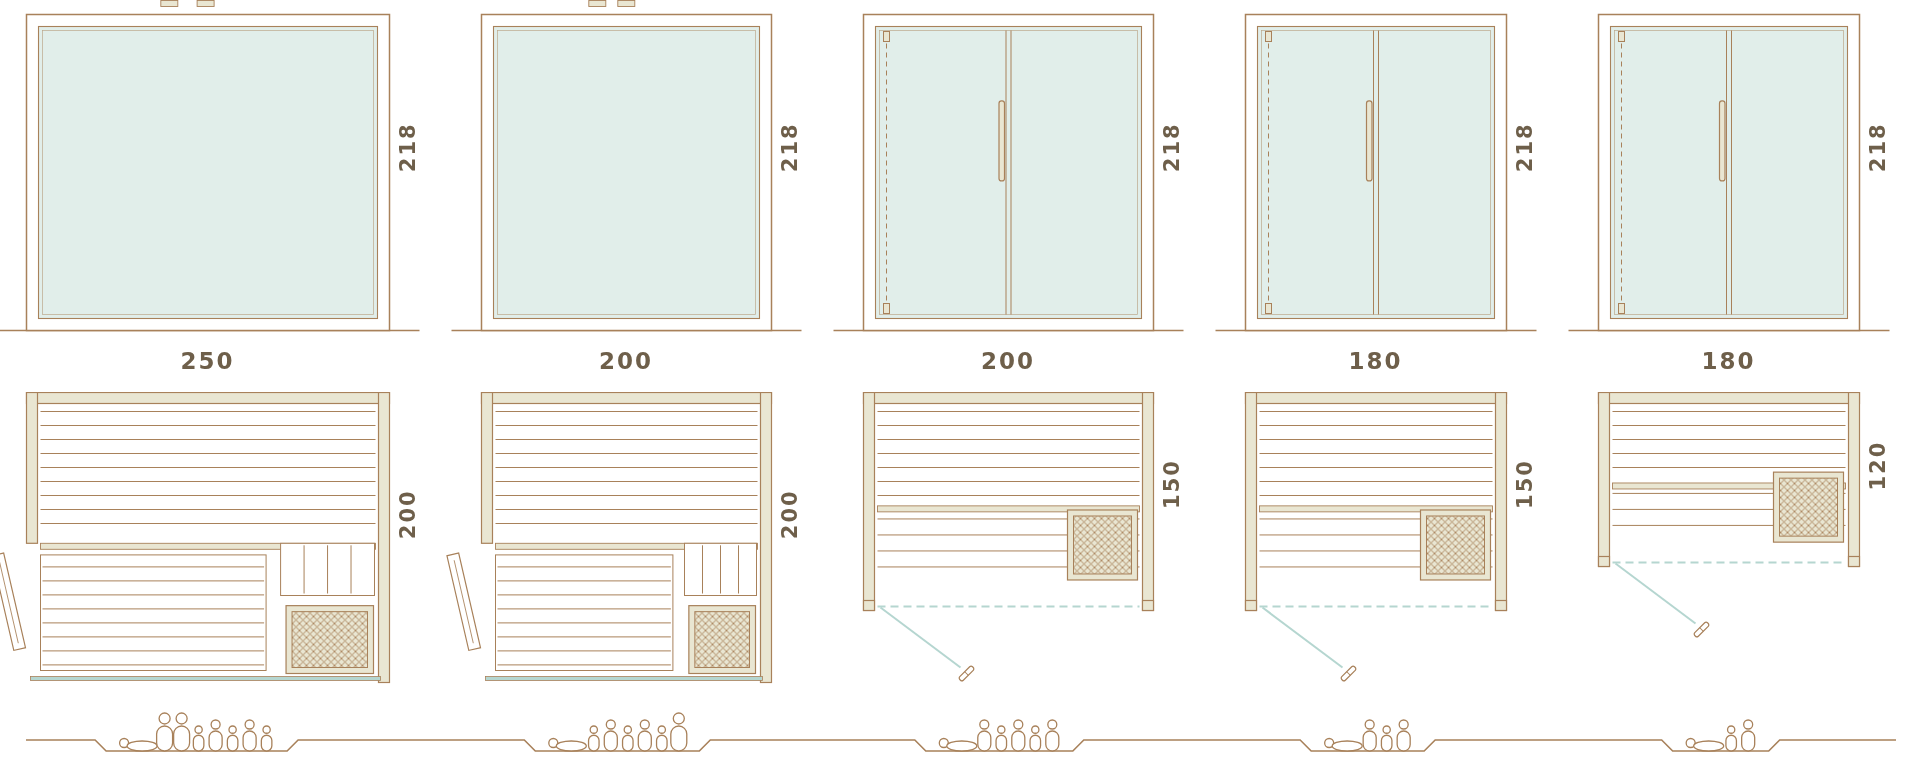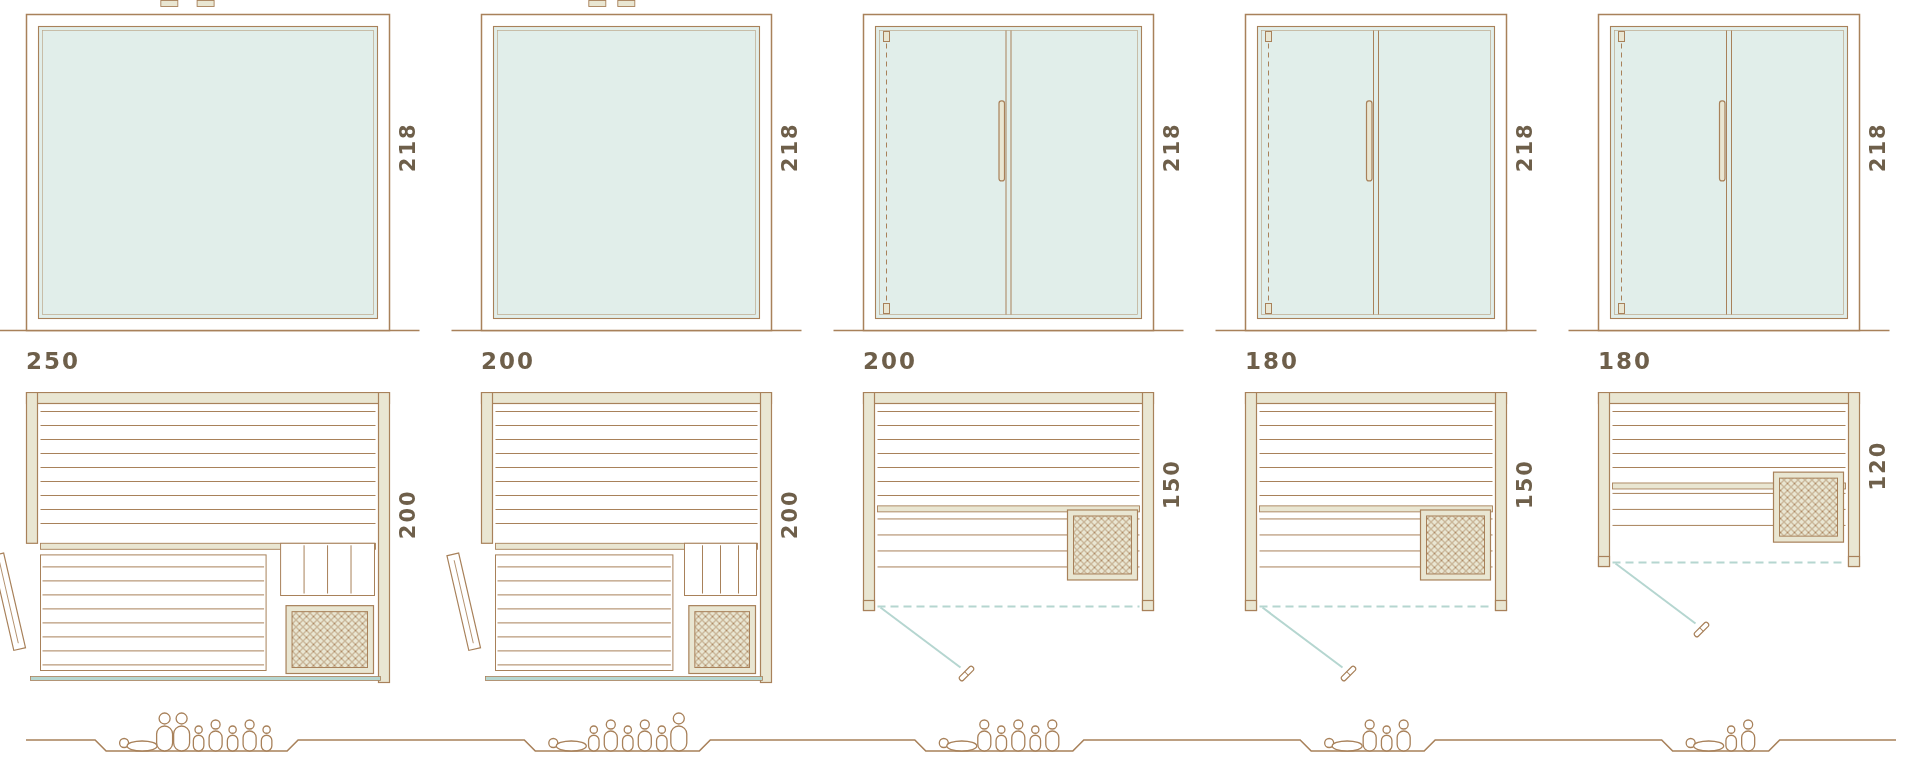--- a/index.html
+++ b/index.html
@@ -2,21 +2,21 @@
 <html><head>
 <meta charset="utf-8">
 <style>
   html,body{margin:0;padding:0;background:#ffffff;}
   #board{
     position:relative;width:1920px;height:770px;background:#ffffff;
     overflow:hidden;font-family:"DejaVu Sans",sans-serif;
   }
   #board svg{position:absolute;}
   .width-label{
-    position:absolute;text-align:left;font-size:23px;font-weight:bold;
+    position:absolute;text-align:center;font-size:23px;font-weight:bold;
     letter-spacing:2px;color:#6e5f4a;height:40px;line-height:34px;
   }
   svg text{font-family:"DejaVu Sans",sans-serif;font-weight:bold;}
 </style>
 </head>
 <body>
 
 <div id="board">
   <svg id="shared-defs" width="0" height="0">
       <defs>

